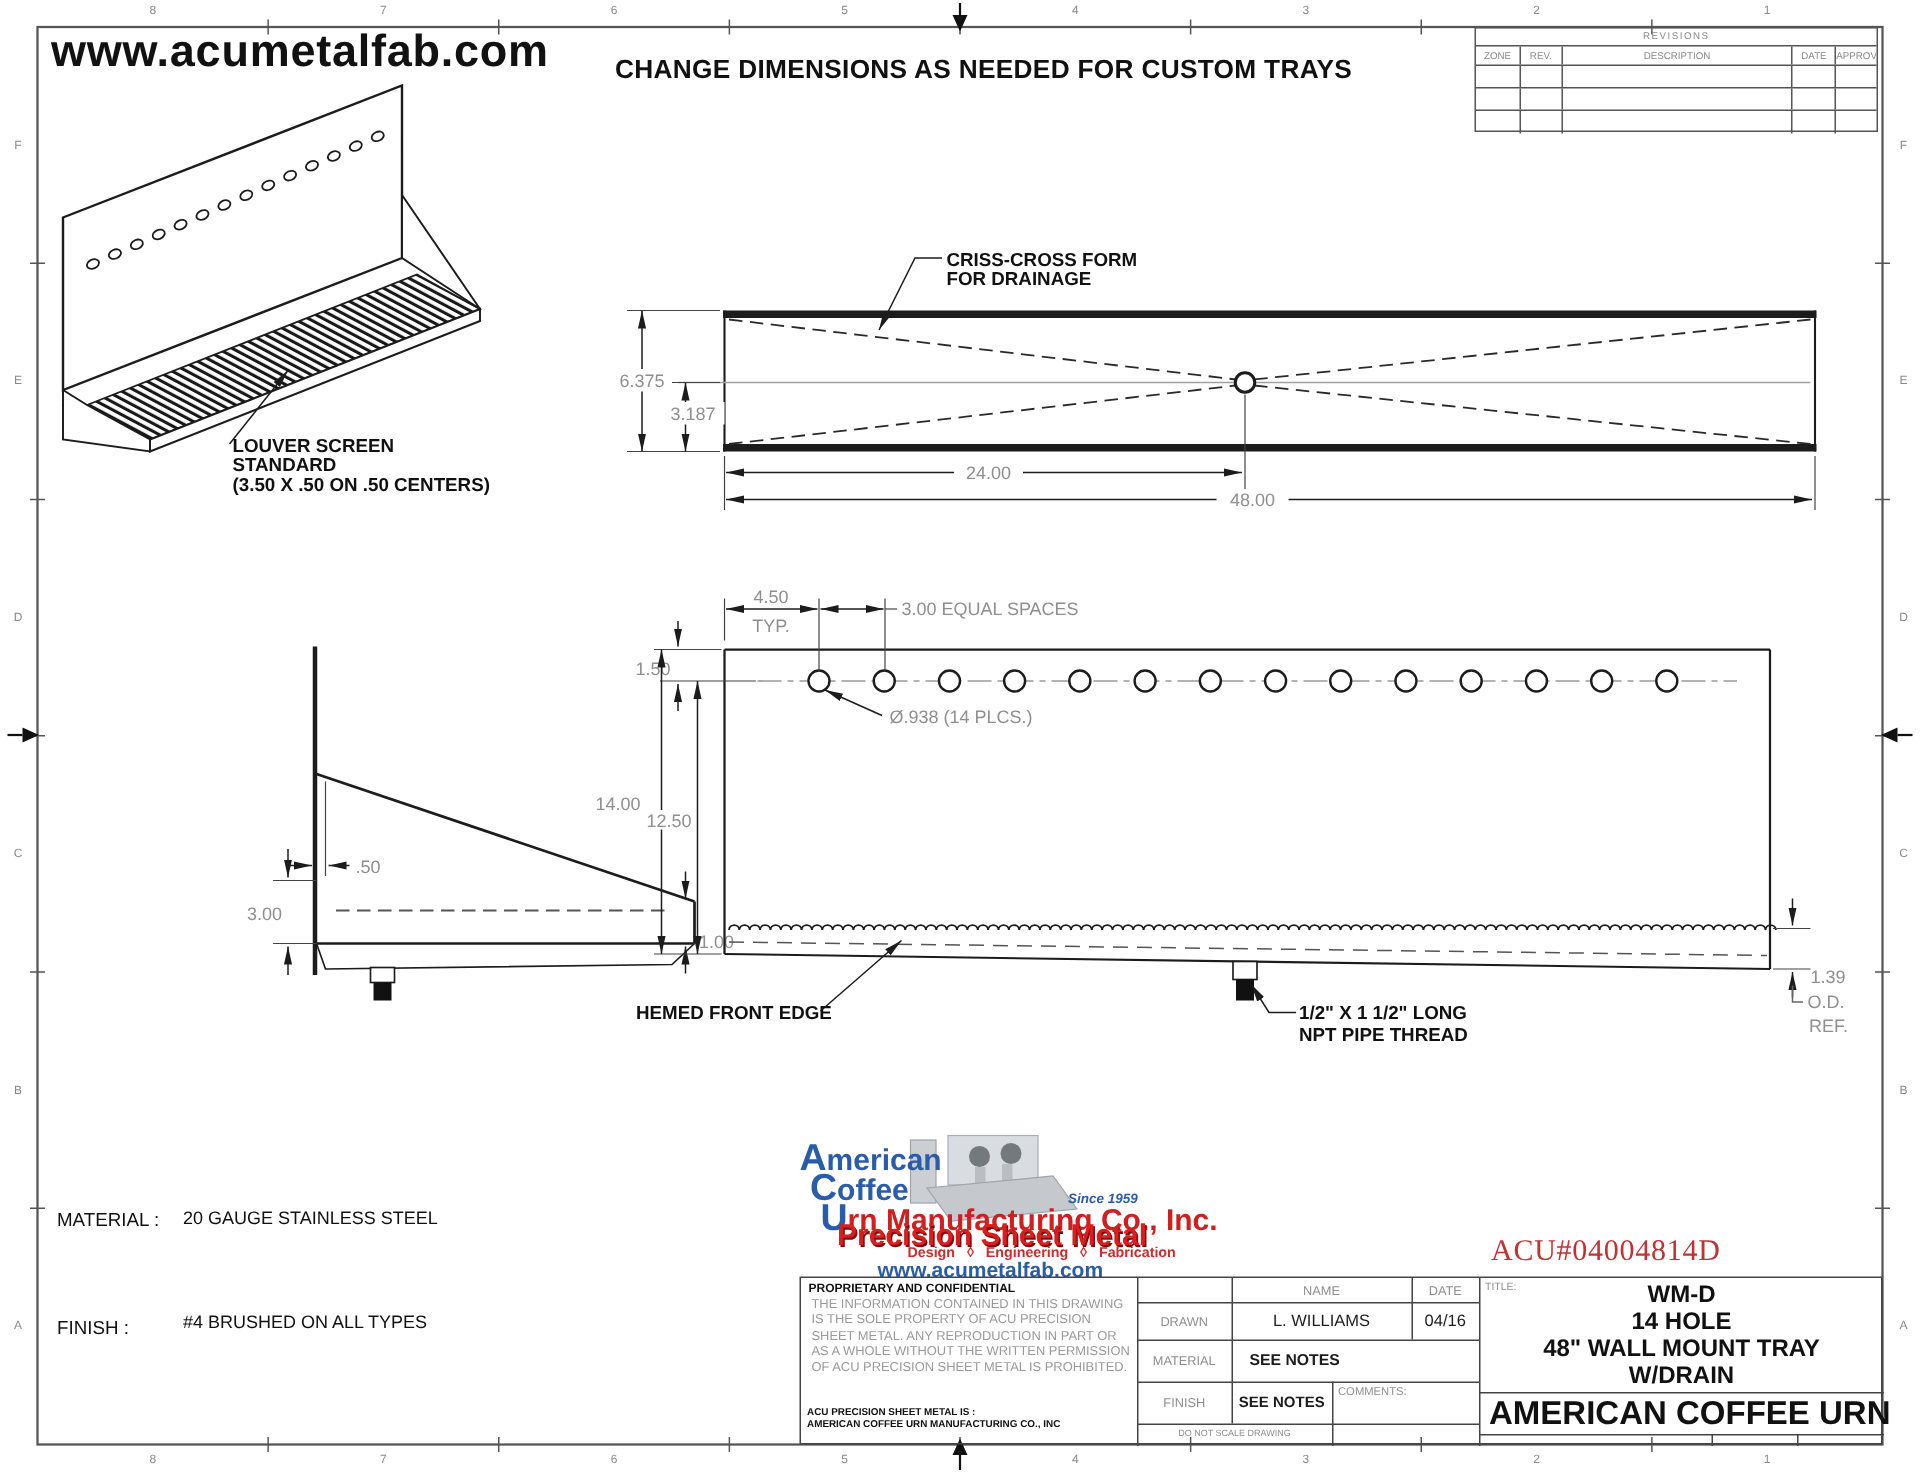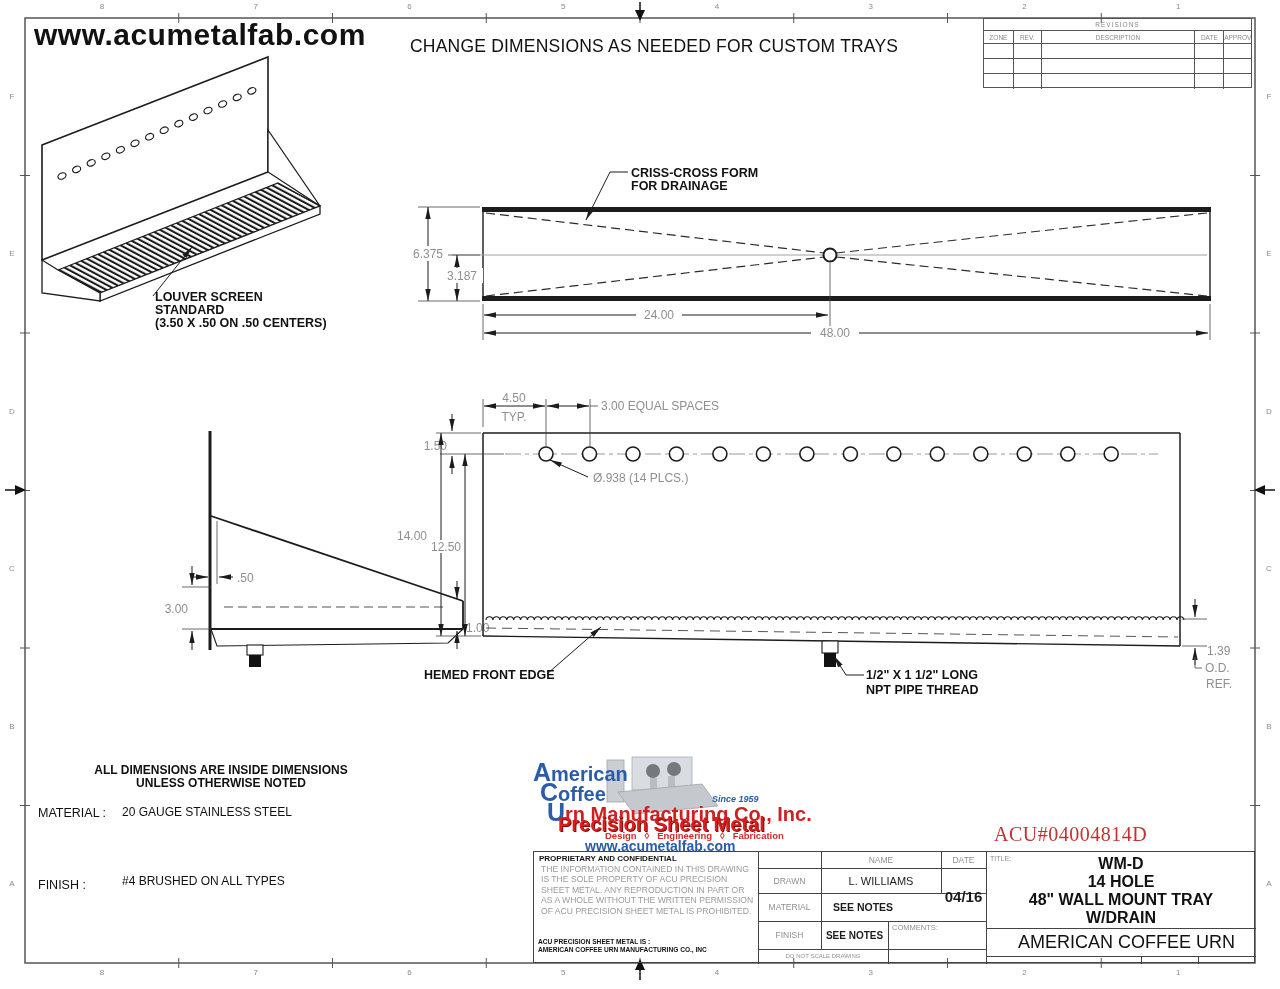--- a/index.html
+++ b/index.html
@@ -1,21 +1,21 @@
 <!DOCTYPE html>
 <html><head>
 <meta charset="utf-8">
 <style>
   *{margin:0;padding:0;box-sizing:border-box}
   html,body{width:1280px;height:989px;background:#fff;font-family:"Liberation Sans",sans-serif;color:#1c1c1c;overflow:hidden}
   #sheet{position:relative;width:1280px;height:989px}
   svg{position:absolute;left:0;top:0}
   .zone{position:absolute;font-size:8px;color:#8a8a8a;width:14px;text-align:center}
   .hdr-site{position:absolute;left:34px;top:18px;font-size:30px;font-weight:bold;letter-spacing:.5px;color:#111}
-  .hdr-note{position:absolute;left:410px;top:36px;font-size:17.5px;font-weight:normal;letter-spacing:.2px;color:#111}
+  .hdr-note{position:absolute;left:410px;top:36px;font-size:17.5px;font-weight:bold;letter-spacing:.2px;color:#111}
   
   #revtable{position:absolute;left:983px;top:18px;width:269px;height:70px;border:1px solid #555;font-size:6.5px;color:#8a8a8a}
   #revtable .rt-title{height:12px;border-bottom:1px solid #555;text-align:center;line-height:12px;letter-spacing:1px}
   #revtable .rt-row{display:flex;height:13px;border-bottom:1px solid #555}
   #revtable .rt-row.empty{height:15px}
   #revtable .rt-row.empty:last-child{border-bottom:none}
   #revtable .c{border-right:1px solid #555;text-align:center;line-height:13px;overflow:hidden}
   #revtable .c:last-child{border-right:none}
   .cw0{width:30px}.cw1{width:28px}.cw2{width:155px}.cw3{width:29px}.cw4{width:27px}
   
@@ -33,21 +33,21 @@
   
   #tblock{position:absolute;left:533px;top:851px;width:722px;height:112px;border:1.2px solid #444;font-size:8.5px}
   .tl{position:absolute;background:#444}
   .g{color:#8f8f8f}
   .cellc{position:absolute;display:flex;align-items:center;justify-content:center;text-align:center}
   .prop-title{position:absolute;left:5px;top:2px;font-weight:bold;font-size:8px;color:#111}
   .prop-body{position:absolute;left:7px;top:12px;width:213px;font-size:8.6px;line-height:10.4px;color:#9a9a9a}
   .prop-foot{position:absolute;left:4px;top:86px;font-size:6.6px;font-weight:bold;line-height:7.6px;color:#111}
   .tb-title-label{position:absolute;left:456px;top:3px;font-size:7px;color:#8f8f8f}
   .tb-title{position:absolute;left:452px;top:3px;width:270px;text-align:center;font-size:16px;font-weight:bold;line-height:18px;color:#111}
-  .tb-cust{position:absolute;left:452px;top:76px;width:281px;height:28px;display:flex;align-items:center;justify-content:center;font-size:18px;font-weight:normal;color:#111}
+  .tb-cust{position:absolute;left:452px;top:76px;width:281px;height:28px;display:flex;align-items:center;justify-content:center;font-size:22px;font-weight:bold;color:#111}
   .comments{position:absolute;left:358px;top:71px;font-size:7.5px;color:#8f8f8f}
   .dnsd{position:absolute;left:224px;top:97px;width:130px;height:15px;text-align:center;line-height:15px;font-size:6px;color:#8f8f8f}
 </style>
 </head>
 <body>
 
 <div id="sheet">
 
 <svg width="1280" height="989" viewBox="0 0 1280 989">
   <defs>
@@ -352,24 +352,20 @@
       </div>
   <div class="rt-row empty">
         <div class="c cw0"></div>
         <div class="c cw1"></div>
         <div class="c cw2"></div>
         <div class="c cw3"></div>
         <div class="c cw4"></div>
       </div>
 </div>
 
-<div class="note-center">
-  <div>ALL DIMENSIONS ARE INSIDE DIMENSIONS</div>
-  <div>UNLESS OTHERWISE NOTED</div>
-</div>
 <div class="lbl" style="left:38px;top:806px">MATERIAL :</div>
 <div class="lbl" style="left:122px;top:805px;font-size:12px">20 GAUGE STAINLESS STEEL</div>
 <div class="lbl" style="left:38px;top:878px">FINISH :</div>
 <div class="lbl" style="left:122px;top:874px;font-size:12px">#4 BRUSHED ON ALL TYPES</div>
 
 <div>
   <div class="logo-line" style="left:533px;top:758px;font-size:20px;position:absolute"><span class="blue logo-big">A</span><span class="blue">merican</span></div>
   <div class="logo-line" style="left:540px;top:778px;font-size:20px;position:absolute"><span class="blue logo-big">C</span><span class="blue">offee</span></div>
   <div class="logo-line" style="left:547px;top:798px;font-size:20px;position:absolute"><span class="blue logo-big">U</span><span class="red">rn Manufacturing Co., Inc.</span></div>
   <div class="since">Since 1959</div>
@@ -400,21 +396,21 @@
   <div class="prop-body">THE INFORMATION CONTAINED IN THIS DRAWING IS THE SOLE PROPERTY OF ACU PRECISION SHEET METAL.  ANY REPRODUCTION IN PART OR AS A WHOLE WITHOUT THE WRITTEN PERMISSION OF ACU PRECISION SHEET METAL IS PROHIBITED.</div>
   <div class="prop-foot">
     <div>ACU PRECISION SHEET METAL IS :</div>
     <div>AMERICAN COFFEE URN MANUFACTURING CO., INC</div>
   </div>
 
   <div class="cellc g" style="left:287px;top:0;width:120px;height:16px">NAME</div>
   <div class="cellc g" style="left:407px;top:0;width:45px;height:16px">DATE</div>
   <div class="cellc g" style="left:224px;top:16px;width:63px;height:25px">DRAWN</div>
   <div class="cellc" style="left:287px;top:16px;width:120px;height:25px;font-weight:normal;font-size:11px">L. WILLIAMS</div>
-  <div class="cellc" style="left:407px;top:32px;width:45px;height:25px;font-weight:bold;font-size:15px">04/16</div>
+  <div class="cellc" style="left:407px;top:16px;width:45px;height:25px;font-weight:normal;font-size:11px">04/16</div>
   <div class="cellc g" style="left:224px;top:41px;width:63px;height:28px">MATERIAL</div>
   <div class="cellc" style="left:287px;top:41px;width:120px;height:28px;font-weight:bold;font-size:10.5px;justify-content:flex-start;padding-left:12px">SEE NOTES</div>
   <div class="cellc g" style="left:224px;top:69px;width:63px;height:28px">FINISH</div>
   <div class="cellc" style="left:287px;top:69px;width:67px;height:28px;font-weight:bold;font-size:10px">SEE NOTES</div>
   <div class="comments">COMMENTS:</div>
   <div class="dnsd">DO NOT SCALE DRAWING</div>
 
   <div class="tb-title-label">TITLE:</div>
   <div class="tb-title">
     <div>WM-D</div>

